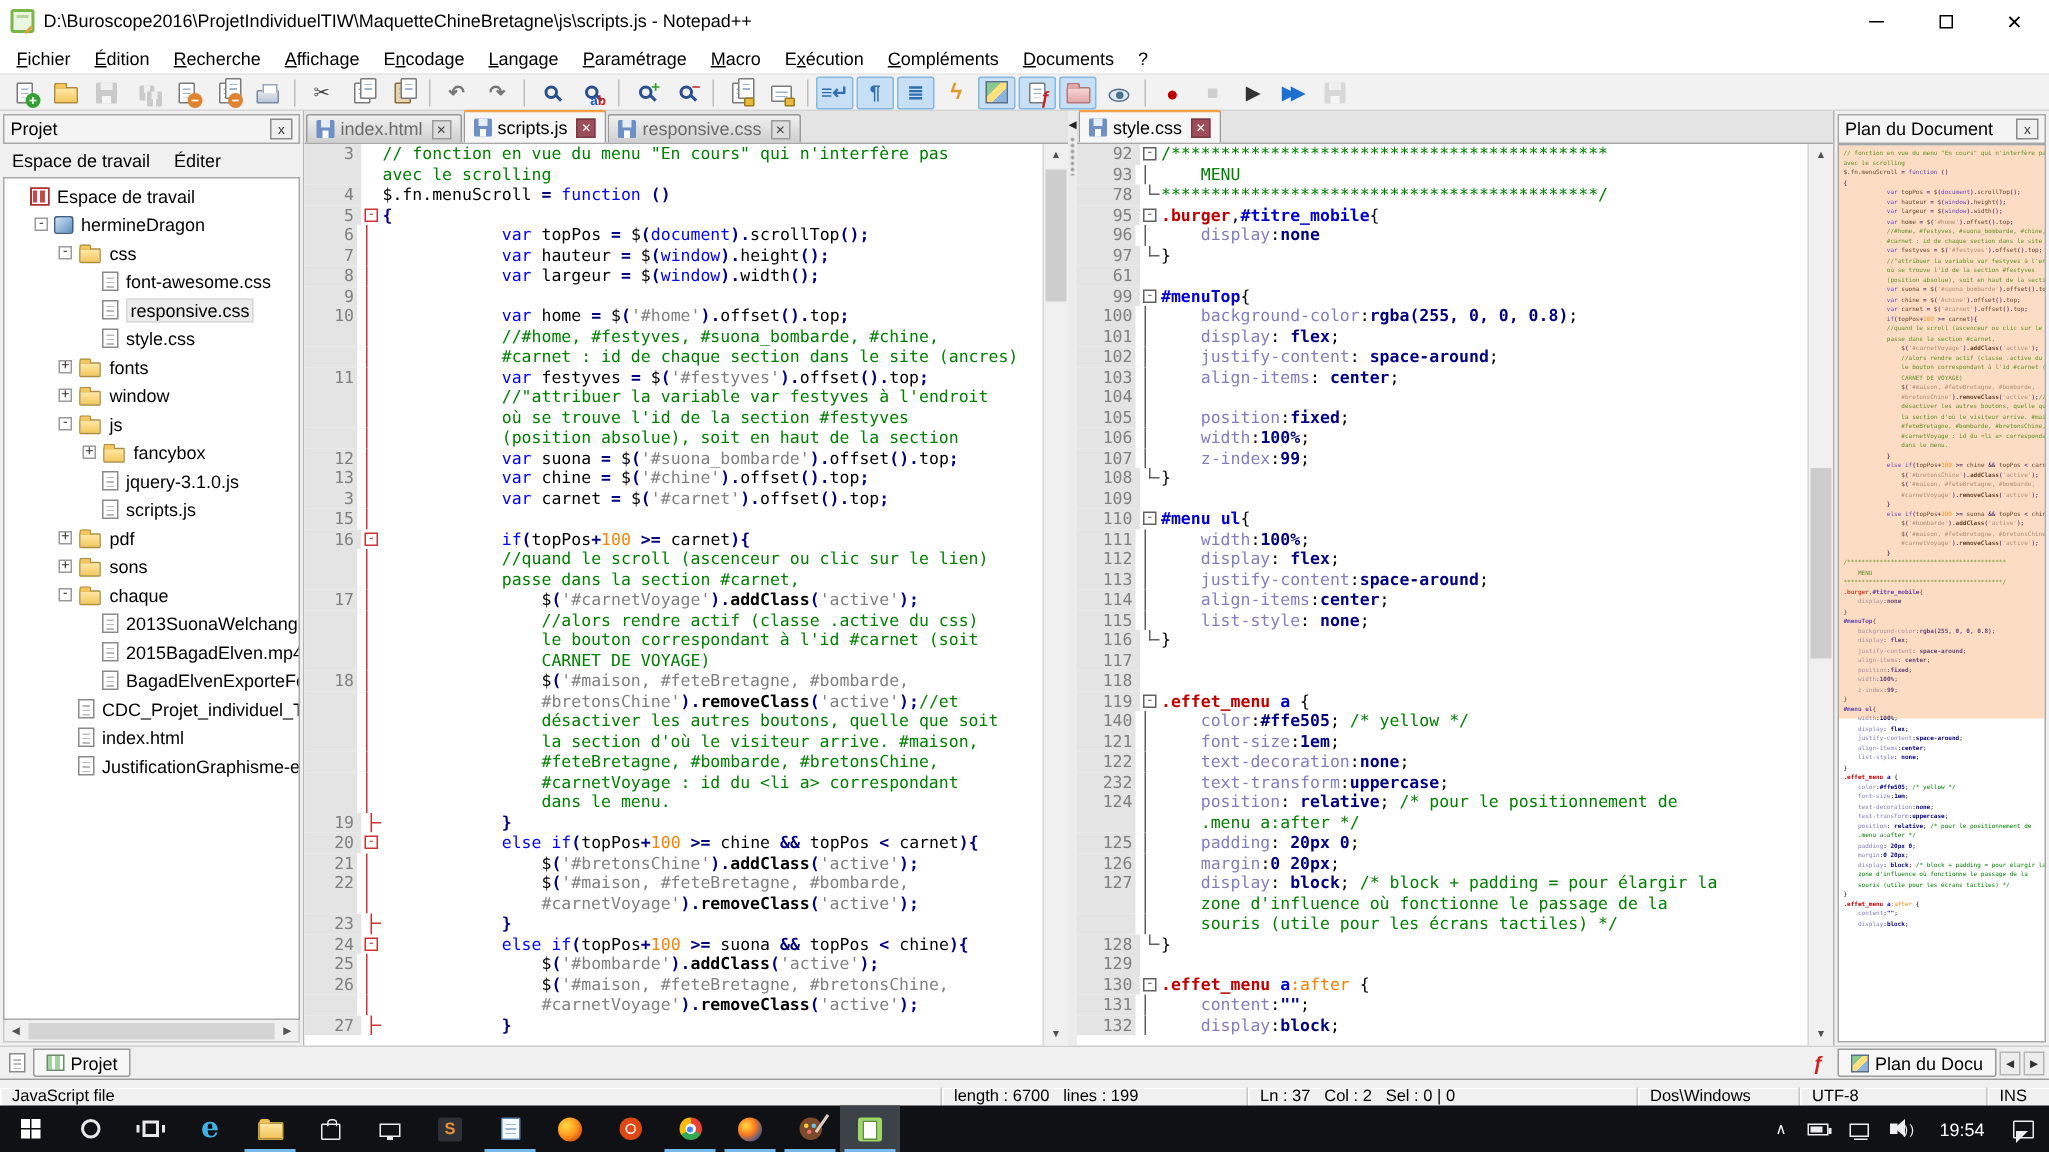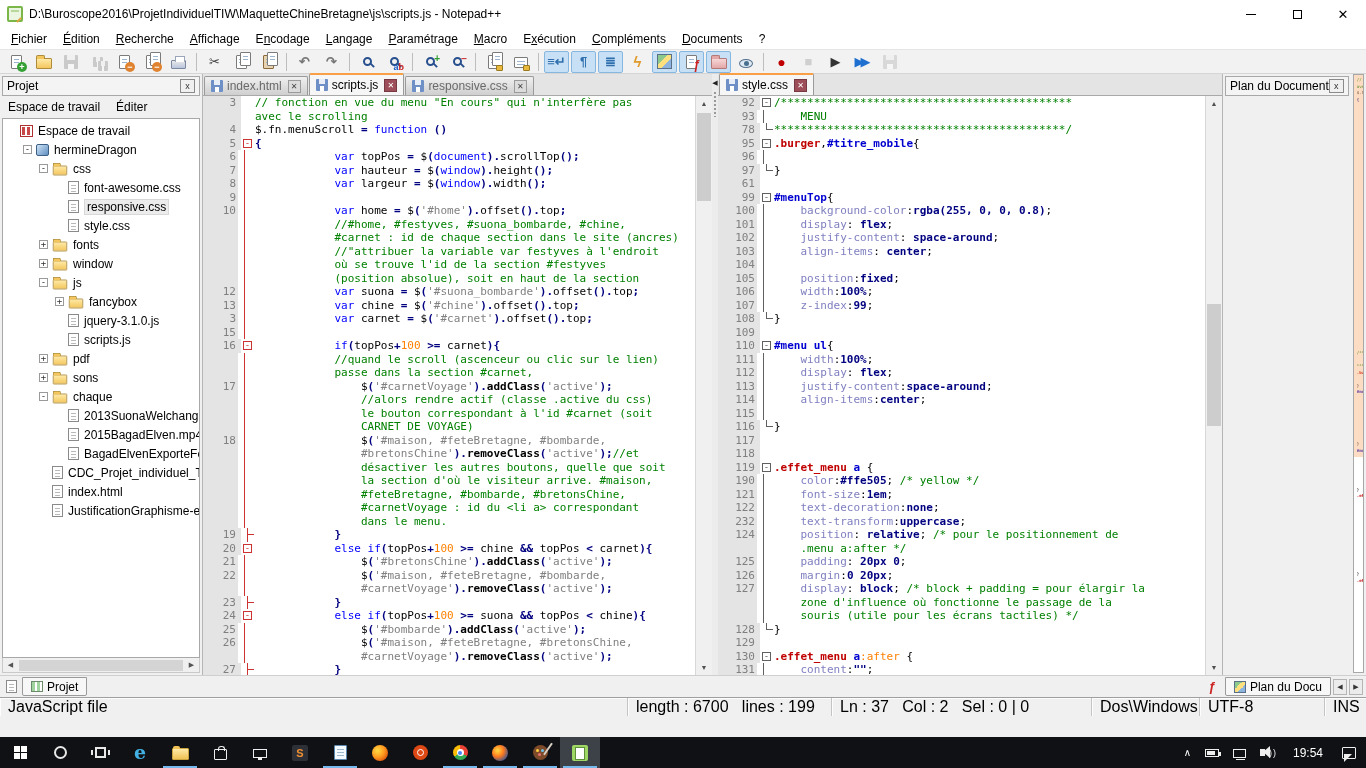--- a/index.html
+++ b/index.html
@@ -124,37 +124,37 @@
 .code .I,.mrow .I{color:#0000d0;font-weight:bold}
 .code .A,.mrow .A{color:#ff8000;font-weight:normal}
 .vscroll{width:17px;flex:none;background:#f0f0f0;border-left:1px solid #d8d8d8;position:relative;display:flex;flex-direction:column;justify-content:space-between}
 .vs-arrow{height:15px;font-size:7px;color:#505050;display:flex;align-items:center;justify-content:center}
 .vs-thumb{position:absolute;left:1px;right:1px;background:#cdcdcd}
 .splitter{width:6px;flex:none;background:#ececec;display:flex;flex-direction:column;align-items:center}
 .sp-arrow{font-size:7px;color:#222;margin-top:5px}
 .sp-grip{width:4px;height:26px;margin-top:4px;background:radial-gradient(#9a9a9a 1px,transparent 1.2px) 0 0/4px 4px}
 
 
-.docmap-panel{width:144px;flex:none;display:flex;flex-direction:row;background:#f0f0f0;border-left:1px solid #b5b5b5;min-height:0}
+.docmap-panel{width:144px;flex:none;display:flex;flex-direction:column;background:#f0f0f0;border-left:1px solid #b5b5b5;min-height:0}
 .map{flex:1;margin:0 2px 2px 2px;border:1px solid #a8a8a8;background:#fff;position:relative;overflow:hidden;padding:2px 0 0 3px;min-height:0}
 .mrow{white-space:pre;overflow:hidden;font:4px/6.5px "DejaVu Sans Mono",monospace}
 .map-view{position:absolute;left:0;right:0;top:0;height:64%;background:rgba(246,166,98,.38)}
 
 
 .dockstrip{height:22px;background:#f0f0f0;border-top:1px solid #cfcfcf;display:flex;align-items:center;padding:0 3px;flex:none}
 .dock-mini{width:16px;height:16px;display:flex;align-items:center;justify-content:center;margin-right:3px}
 .dock-tab{height:19px;display:flex;align-items:center;gap:4px;padding:0 8px;border:1px solid #9a9a9a;background:#f7f7f7;border-radius:0 0 2px 2px;white-space:nowrap}
 .dock-right{margin-left:auto;display:flex;align-items:center;gap:2px}
 .dock-arrow{width:14px;height:16px;border:1px solid #b5b5b5;background:#ececec;font-size:7px;display:flex;align-items:center;justify-content:center;color:#333}
 .ti-grid{width:12px;height:11px;border:1px solid #6a8a6a;background:repeating-linear-gradient(90deg,#9fd49f 0 3px,#fff 3px 5px)}
 .fl-mini{color:#c22;font-weight:bold;font-style:italic;font-size:13px}
 .i-map.mini{width:12px;height:12px}
 
 
-.statusbar{height:40px;background:#f0f0f0;border-top:1px solid #9f9f9f;display:flex;align-items:flex-start;font-size:16px;flex:none}
+.statusbar{height:18px;background:#f0f0f0;border-top:1px solid #9f9f9f;display:flex;align-items:flex-end;font-size:11px;flex:none}
 .sb-sec{display:flex;align-items:center;padding:0 8px;border-right:1px solid #c4c4c4;box-shadow:inset 1px 1px 0 #fdfdfd;white-space:pre;overflow:hidden}
 .sb-type{flex:1}
 .sb-len{width:204px;flex:none}
 .sb-cur{width:260px;flex:none}
 .sb-eol{width:108px;flex:none}
 .sb-enc{width:125px;flex:none}
 .sb-ins{width:41px;flex:none;border-right:none}
 
 
 .taskbar{height:31px;background:#101114;display:flex;align-items:stretch;color:#fff;flex:none}
@@ -552,20 +552,25 @@
               <span class="ln"></span>
               <span class="fold fl"></span>
               <span class="code"><span class="t">            </span><span class="c">//#home, #festyves, #suona_bombarde, #chine,</span></span>
             </div>
             <div class="row">
               <span class="ln"></span>
               <span class="fold fl"></span>
               <span class="code"><span class="t">            </span><span class="c">#carnet : id de chaque section dans le site (ancres)</span></span>
             </div>
             <div class="row">
+              <span class="ln">11</span>
+              <span class="fold fl"></span>
+              <span class="code"><span class="t">            </span><span class="k">var</span><span class="t"> festyves </span><span class="o">= </span><span class="t">$</span><span class="o">(</span><span class="s">'#festyves'</span><span class="o">).</span><span class="t">offset</span><span class="o">().</span><span class="t">top</span><span class="o">;</span></span>
+            </div>
+            <div class="row">
               <span class="ln"></span>
               <span class="fold fl"></span>
               <span class="code"><span class="t">            </span><span class="c">//"attribuer la variable var festyves à l'endroit</span></span>
             </div>
             <div class="row">
               <span class="ln"></span>
               <span class="fold fl"></span>
               <span class="code"><span class="t">            </span><span class="c">où se trouve l'id de la section #festyves</span></span>
             </div>
             <div class="row">
@@ -768,20 +773,21 @@
             <div class="row">
               <span class="ln">95</span>
               <span class="fold ">
                 <span class="fbox">-</span>
               </span>
               <span class="code"><span class="S">.burger</span><span class="p">,</span><span class="I">#titre_mobile</span><span class="p">{</span></span>
             </div>
             <div class="row">
               <span class="ln">96</span>
               <span class="fold fl"></span>
+              <span class="code"><span class="p">    </span><span class="P">display</span><span class="p">:</span><span class="V">none</span></span>
             </div>
             <div class="row">
               <span class="ln">97</span>
               <span class="fold fe"></span>
               <span class="code"><span class="p">}</span></span>
             </div>
             <div class="row">
               <span class="ln">61</span>
               <span class="fold "></span>
               <span class="code"></span>
@@ -866,20 +872,21 @@
               <span class="code"><span class="p">    </span><span class="P">justify-content</span><span class="p">:</span><span class="V">space-around</span><span class="p">;</span></span>
             </div>
             <div class="row">
               <span class="ln">114</span>
               <span class="fold fl"></span>
               <span class="code"><span class="p">    </span><span class="P">align-items</span><span class="p">:</span><span class="V">center</span><span class="p">;</span></span>
             </div>
             <div class="row">
               <span class="ln">115</span>
               <span class="fold fl"></span>
+              <span class="code"><span class="p">    </span><span class="P">list-style</span><span class="p">: </span><span class="V">none</span><span class="p">;</span></span>
             </div>
             <div class="row">
               <span class="ln">116</span>
               <span class="fold fe"></span>
               <span class="code"><span class="p">}</span></span>
             </div>
             <div class="row">
               <span class="ln">117</span>
               <span class="fold "></span>
               <span class="code"></span>
@@ -890,21 +897,21 @@
               <span class="code"></span>
             </div>
             <div class="row">
               <span class="ln">119</span>
               <span class="fold ">
                 <span class="fbox">-</span>
               </span>
               <span class="code"><span class="S">.effet_menu</span><span class="p"> </span><span class="I">a</span><span class="p"> {</span></span>
             </div>
             <div class="row">
-              <span class="ln">190</span>
+              <span class="ln">140</span>
               <span class="fold fl"></span>
               <span class="code"><span class="p">    </span><span class="P">color</span><span class="p">:</span><span class="V">#ffe505</span><span class="p">; </span><span class="c">/* yellow */</span></span>
             </div>
             <div class="row">
               <span class="ln">121</span>
               <span class="fold fl"></span>
               <span class="code"><span class="p">    </span><span class="P">font-size</span><span class="p">:</span><span class="V">1em</span><span class="p">;</span></span>
             </div>
             <div class="row">
               <span class="ln">122</span>

